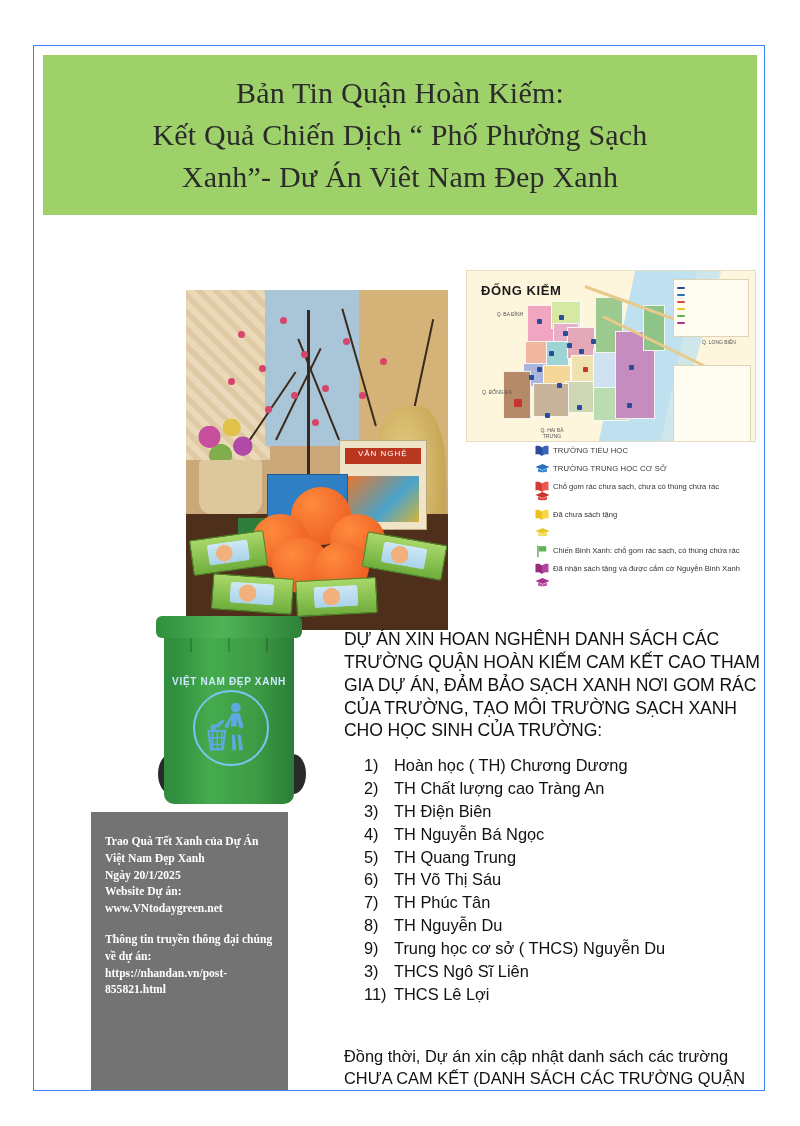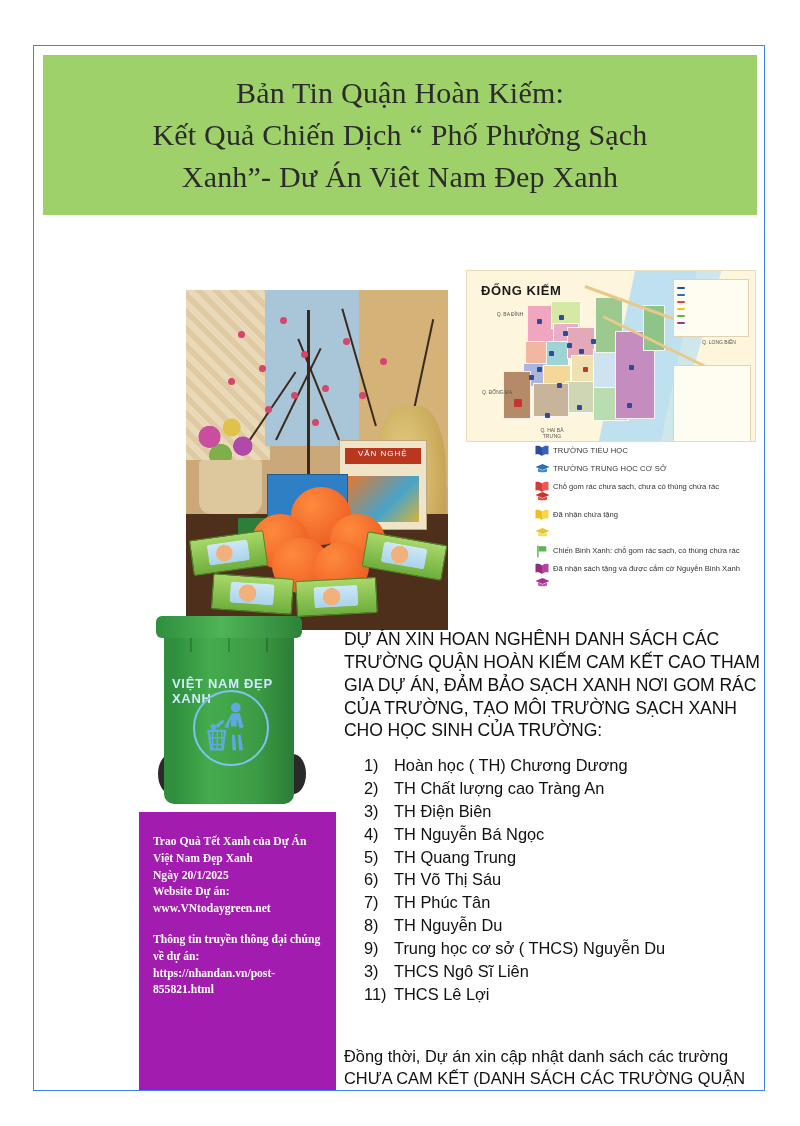--- a/index.html
+++ b/index.html
@@ -83,41 +83,41 @@
   .ico-flag{width:13px;height:13px;}
 
   
   .bin{position:absolute;left:104px;top:562px;width:190px;height:208px;}
   .bin-body{position:absolute;left:26px;top:24px;width:130px;height:172px;
        background:linear-gradient(90deg,#2f8f3e 0 8%,#45ab4d 35%,#3d9c45 70%,#2b7d37 100%);
        border-radius:6px 6px 10px 10px;}
   .bin-lid{position:absolute;left:18px;top:8px;width:146px;height:22px;
        background:linear-gradient(90deg,#2f8f3e,#4fb456 45%,#2d8239);border-radius:6px;}
   .bin-rib{position:absolute;top:30px;width:2px;height:14px;background:rgba(0,0,0,.18);}
-  .bin-text{position:absolute;left:34px;top:68px;width:114px;text-align:left;
-       color:#cfe9ff;font-size:13px;font-weight:bold;letter-spacing:.7px;}
+  .bin-text{position:absolute;left:34px;top:68px;width:114px;text-align:right;
+       color:#cfe9ff;font-size:10px;font-weight:bold;letter-spacing:.7px;}
   .bin-circ{position:absolute;left:55px;top:82px;width:72px;height:72px;
        border:2px solid #7ec2f0;border-radius:50%;}
   .wheel{position:absolute;width:26px;height:40px;background:#2a2a2a;border-radius:50%;top:146px;}
 
   
   .intro{position:absolute;left:310px;top:582px;width:420px;
        font-size:17.6px;line-height:1.30;color:#111;letter-spacing:-.1px;}
   .schools{position:absolute;left:330px;top:708px;width:400px;
        font-size:16.4px;line-height:1.395;color:#111;}
   .sch-row{display:flex;}
   .sch-n{flex:0 0 30px;}
   .outro{position:absolute;left:310px;top:1000px;width:430px;
        font-size:16.4px;line-height:1.33;color:#111;}
   .outro b{font-weight:bold;}
 
   
   .gbox{position:absolute;left:57px;top:766px;width:197px;height:294px;
-       background:#a21caf;color:#ffffff;
-       font-family:"Liberation Serif",serif;margin-left:48px;}
+       background:#737373;color:#ffffff;
+       font-family:"Liberation Serif",serif;}
   .gbox .inner{padding:22px 14px 0 14px;font-size:11.6px;line-height:1.45;font-weight:bold;}
   .gbox .blk2{margin-top:14px;}
 </style>
 </head>
 <body>
 
 <div class="page">
 
   <div class="header">
     <div class="line">Bản Tin Quận Hoàn Kiếm:</div>
@@ -276,21 +276,21 @@
       <span class="lg-txt"></span>
     </div>
 
     <div class="lg-row">
       <span class="lg-ico">
         <svg class="ico-book" viewBox="0 0 28 22">
             <path d="M14 5C10 1 5 1 1 2v17c4-1 9-1 13 3z" fill="#edc01d"></path>
             <path d="M14 5c4-4 9-4 13-3v17c-4-1-9-1-13 3z" fill="#f7d647"></path>
           </svg>
       </span>
-      <span class="lg-txt">Đã nhận chứa tặng</span>
+      <span class="lg-txt">Đã chưa sách tặng</span>
     </div>
 
     <div class="lg-row">
       <span class="lg-ico">
         <svg class="ico-cap" viewBox="0 0 30 22">
             <path d="M15 2 29 8l-14 6L1 8z" fill="#e5c92c"></path>
             <path d="M6 11v6c0 2 18 2 18 0v-6l-9 4z" fill="#f2dd5c"></path>
           </svg>
       </span>
       <span class="lg-txt"></span>

